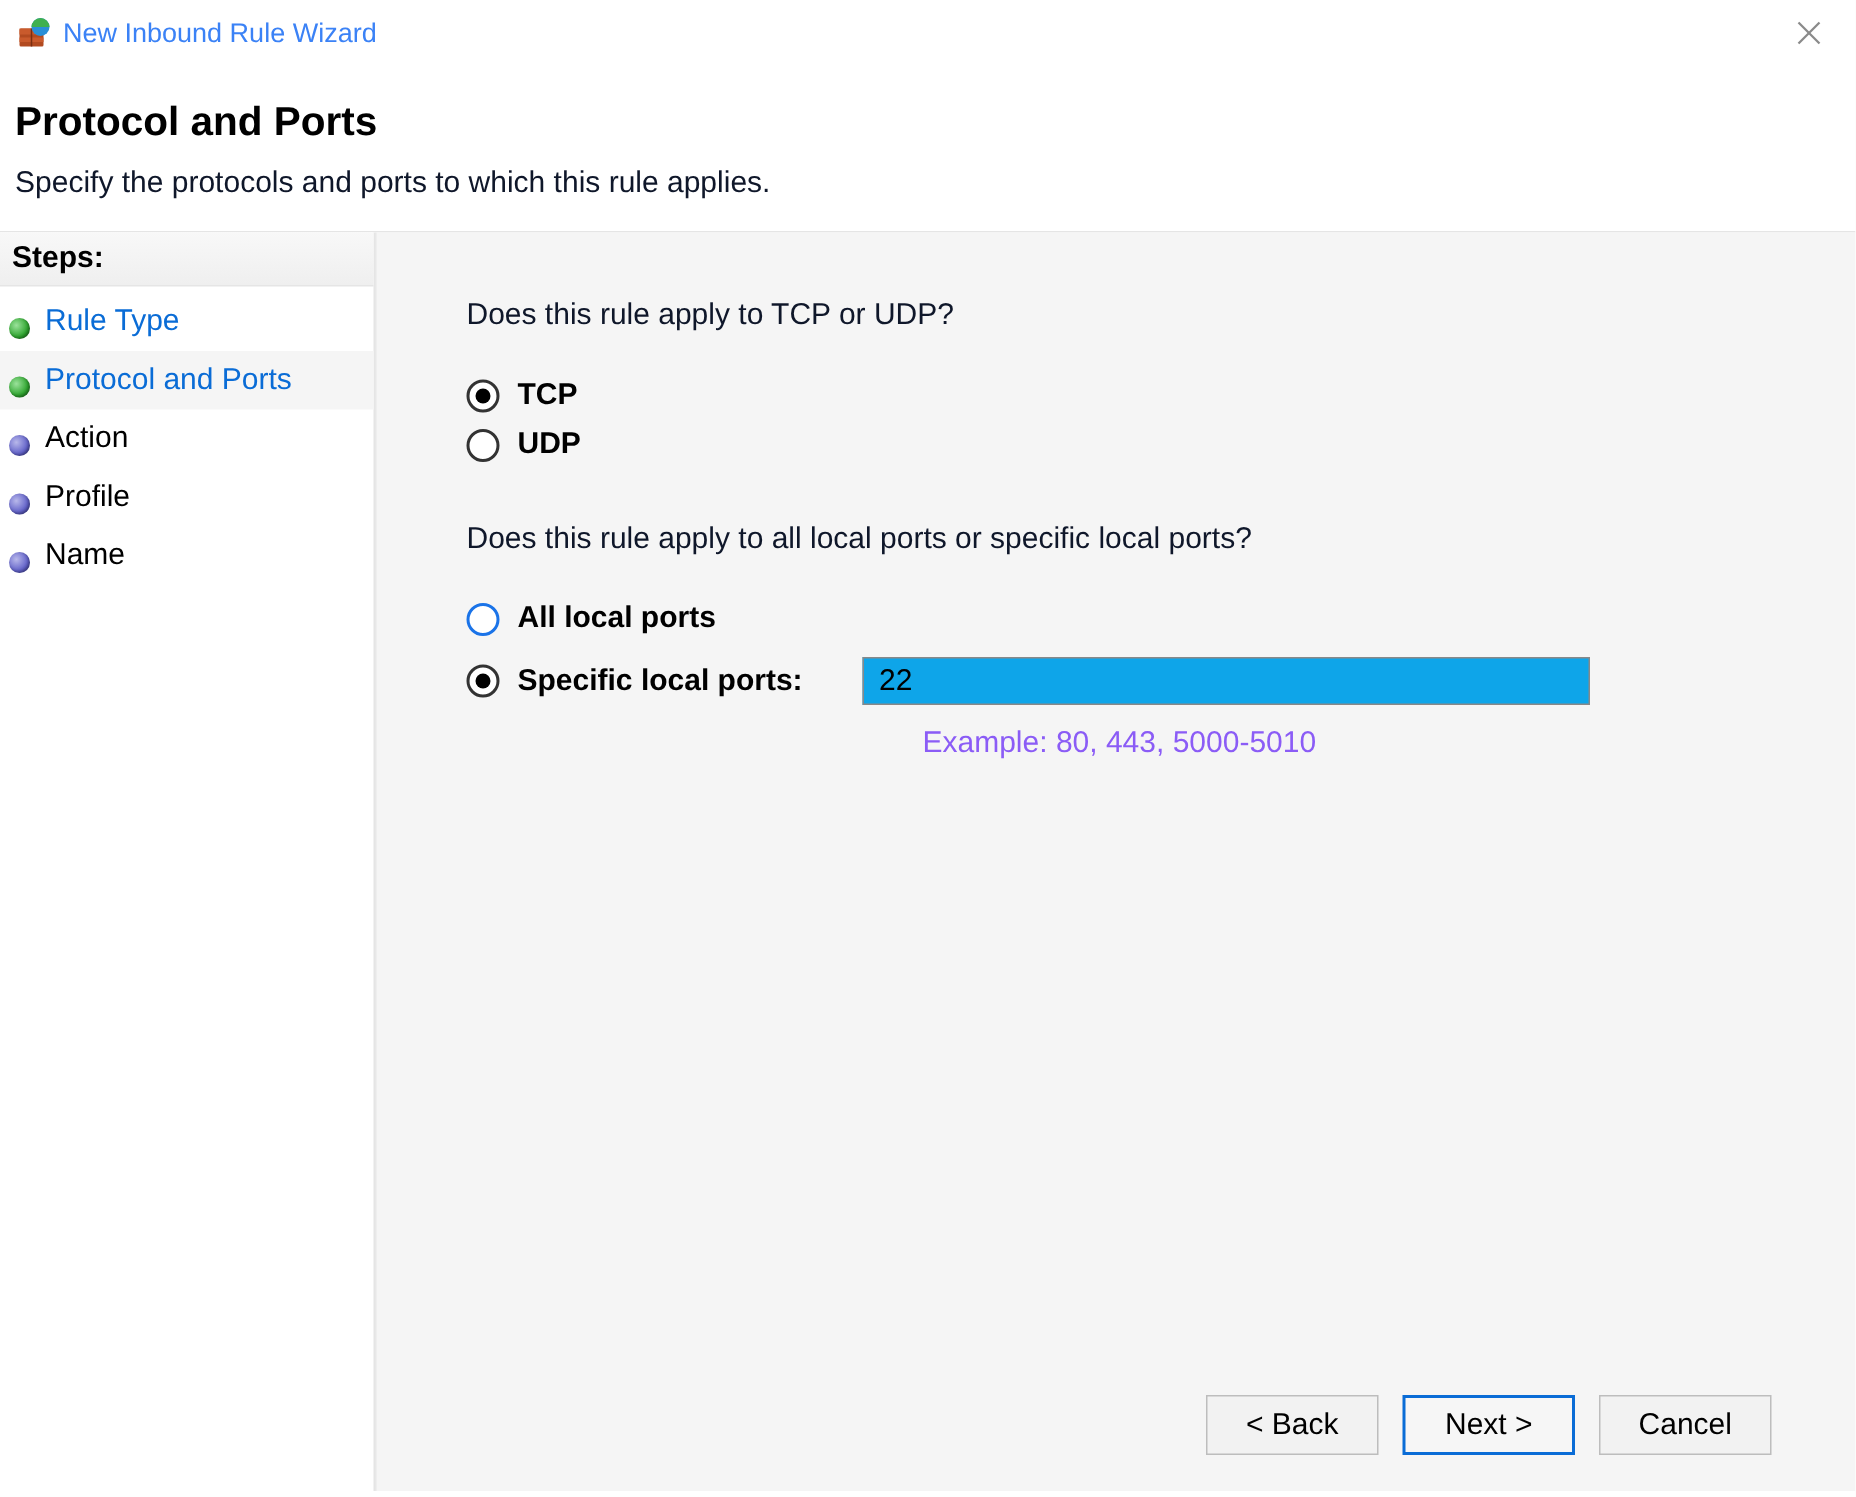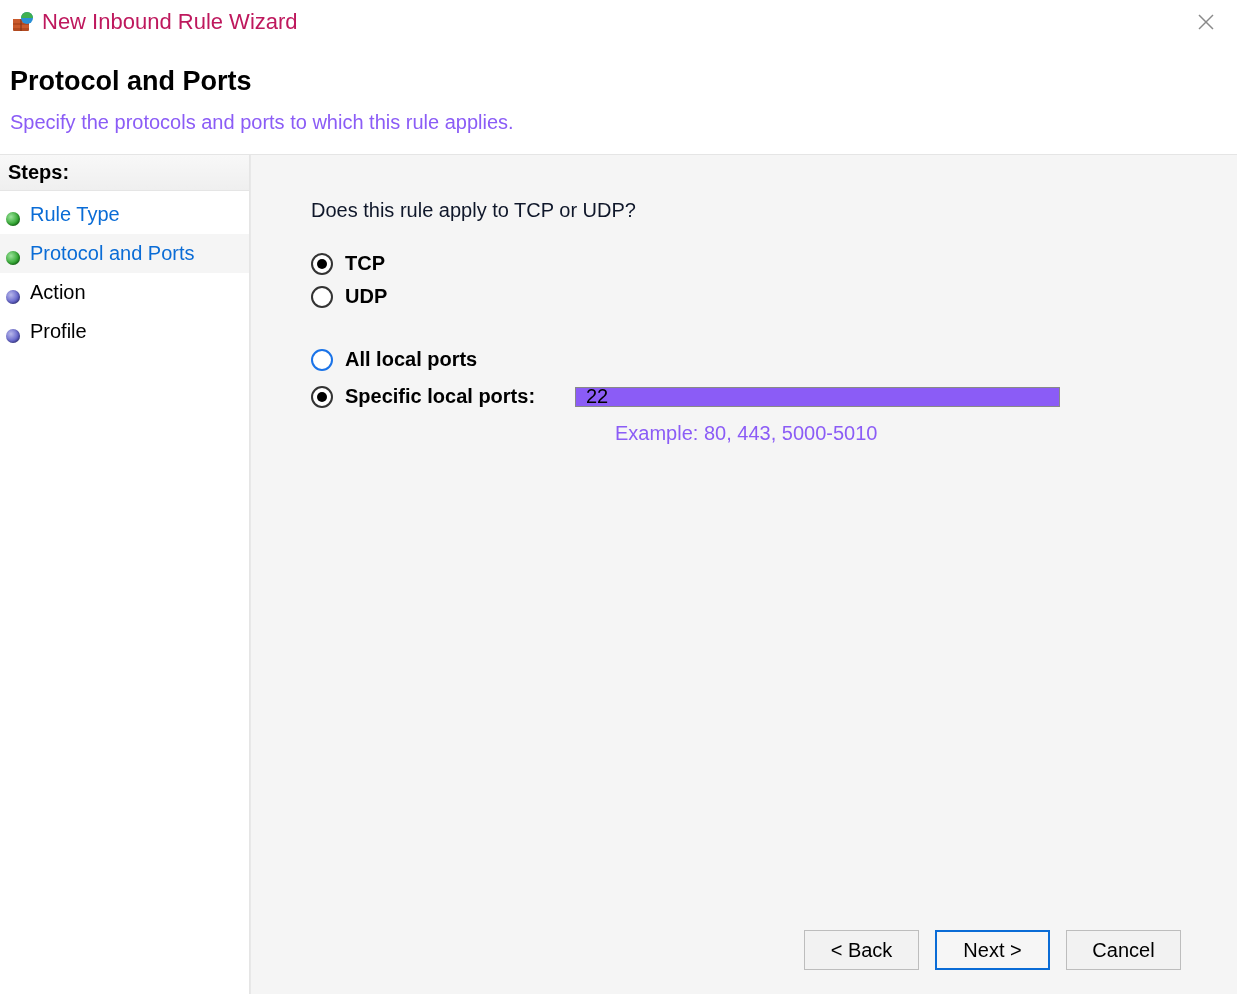--- a/index.html
+++ b/index.html
@@ -17,22 +17,22 @@
     padding: 0 10px 0 12px;
     background: #ffffff;
   }
   .titlebar .app-icon {
     width: 22px; height: 22px;
     margin-right: 8px;
     position: relative;
   }
   .titlebar .app-icon svg { display: block; }
   .titlebar .title-text {
-    color: #be185d;
-    font-size: 22px;
+    color: #3b82f6;
+    font-size: 18px;
     font-weight: 400;
   }
   .titlebar .close {
     margin-left: auto;
     width: 42px; height: 34px;
     display: flex; align-items: center; justify-content: center;
     color: #8a8a8a;
   }
   .titlebar .close svg { display:block; }
 
@@ -40,21 +40,21 @@
     padding: 22px 10px 20px 10px;
   }
   .page-title {
     font-size: 27px;
     font-weight: 700;
     color: #000;
     margin: 0 0 14px 0;
   }
   .page-subtitle {
     font-size: 20px;
-    color: #8b5cf6;
+    color: #0f172a;
     margin: 0;
   }
 
   .body {
     display: flex;
     height: calc(998px - 44px - 114px);
     border-top: 1px solid #e5e5e5;
   }
 
   .sidebar {
@@ -129,25 +129,25 @@
   }
   .radio-outer.checked .radio-inner { display: block; }
   .radio-label { font-size: 20px; font-weight: 700; }
 
   .ports-block .radio-row { margin-bottom: 14px; }
   .ports-input-wrap { display: inline-flex; align-items: center; margin-left: 0; }
   .row-specific { display: flex; align-items: center; }
   .row-specific .radio-label { min-width: 230px; }
   .port-input {
     width: 485px;
-    height: 20px;
+    height: 32px;
     font-size: 20px;
     padding: 0 10px;
     border: 1px solid #888;
-    background: #8b5cf6;
+    background: #0ea5e9;
     font-family: inherit;
   }
   .example-text {
     font-size: 20px;
     color: #8b5cf6;
     margin-left: 304px;
     margin-top: 6px;
   }
 
   .button-bar {
@@ -213,40 +213,45 @@
         <span class="step-label">Protocol and Ports</span>
       </div>
       <div class="step-item">
         <span class="step-bullet bullet-blue"></span>
         <span class="step-label">Action</span>
       </div>
       <div class="step-item">
         <span class="step-bullet bullet-blue"></span>
         <span class="step-label">Profile</span>
       </div>
+      <div class="step-item">
+        <span class="step-bullet bullet-blue"></span>
+        <span class="step-label">Name</span>
+      </div>
     </div>
   </div>
 
   <div class="main">
 
     <div class="question">Does this rule apply to TCP or UDP?</div>
 
     <div class="radio-group">
       <div class="radio-row">
         <span class="radio-outer checked">
             <span class="radio-inner"></span>
           </span>
         <span class="radio-label">TCP</span>
       </div>
       <div class="radio-row">
         <span class="radio-outer"></span>
         <span class="radio-label">UDP</span>
       </div>
     </div>
 
+    <div class="question">Does this rule apply to all local ports or specific local ports?</div>
 
     <div class="ports-block">
       <div class="radio-row">
         <span class="radio-outer blue"></span>
         <span class="radio-label">All local ports</span>
       </div>
       <div class="radio-row row-specific">
         <span class="radio-outer checked">
             <span class="radio-inner"></span>
           </span>

